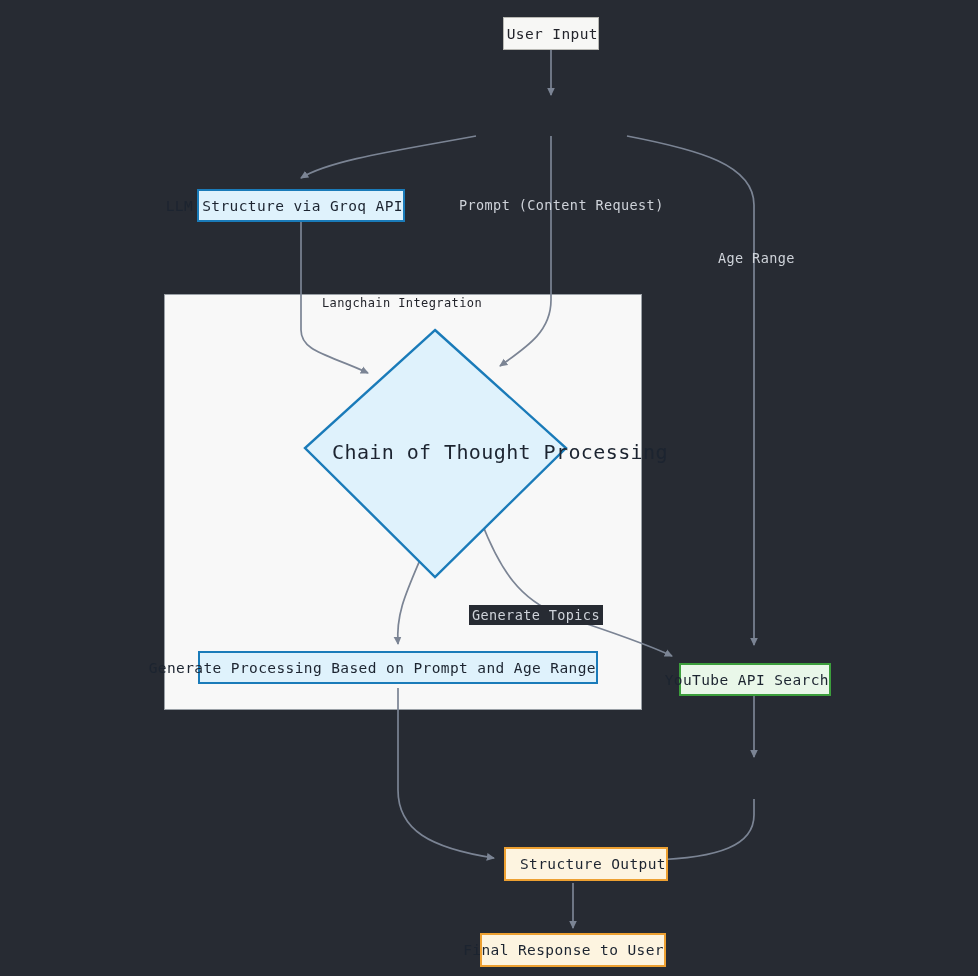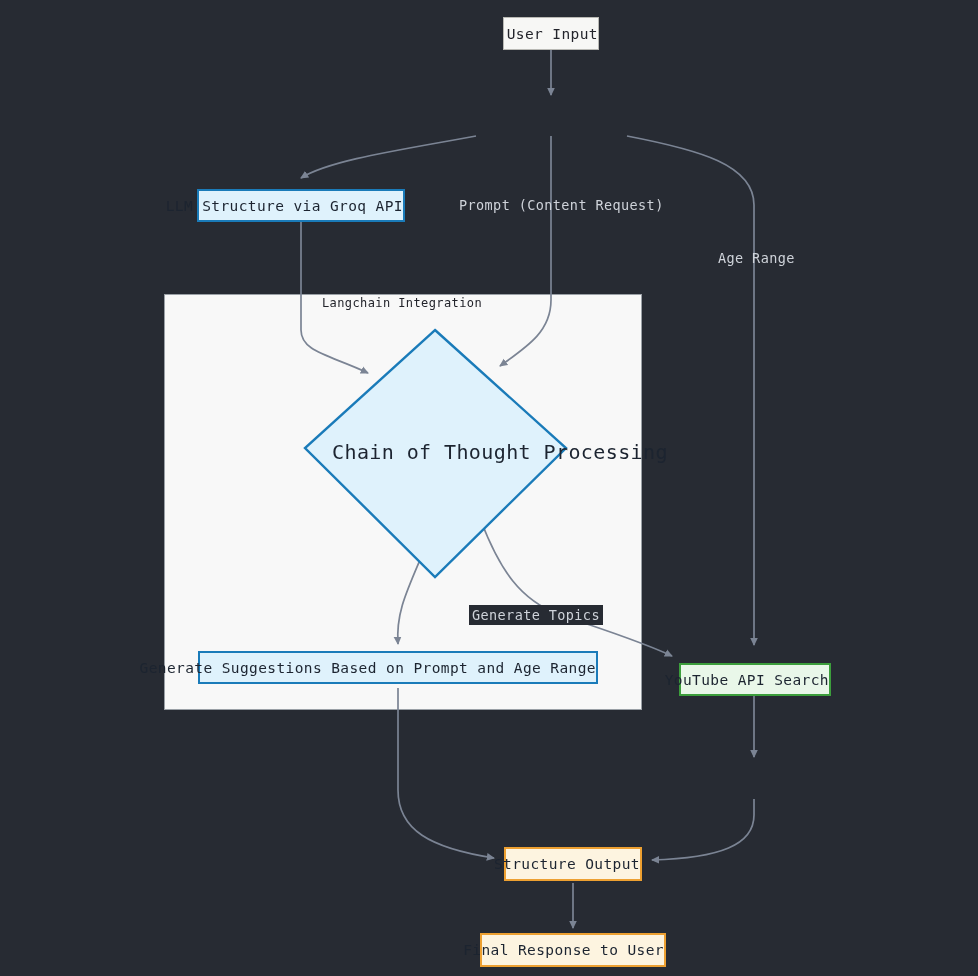--- a/index.html
+++ b/index.html
@@ -135,29 +135,29 @@
   <div class="node node-default" style="left:503px; top:17px; width:96px; height:33px;">
     <span>User Input</span>
   </div>
 
 
   <div class="node node-blue" style="left:197px; top:189px; width:208px; height:33px;">
     <span>LLM Structure via Groq API</span>
   </div>
 
   <div class="node node-blue" style="left:198px; top:651px; width:400px; height:33px;">
-    <span>Generate Suggestions Based on Prompt and Age Range</span>
+    <span>Generate Processing Based on Prompt and Age Range</span>
   </div>
 
   <div class="node node-green" style="left:679px; top:651px; width:152px; height:33px;">
     <span>YouTube API Search</span>
   </div>
 
 
-  <div class="node node-orange" style="left:504px; top:847px; width:138px; height:34px;">
+  <div class="node node-orange" style="left:504px; top:847px; width:164px; height:34px;">
     <span>Structure Output</span>
   </div>
 
   <div class="node node-orange" style="left:480px; top:933px; width:186px; height:34px;">
     <span>Final Response to User</span>
   </div>
 
   <div class="edge-label" style="left:459px; top:197px;">Prompt (Content Request)</div>
 
   <div class="edge-label" style="left:718px; top:250px;">Age Range</div>

